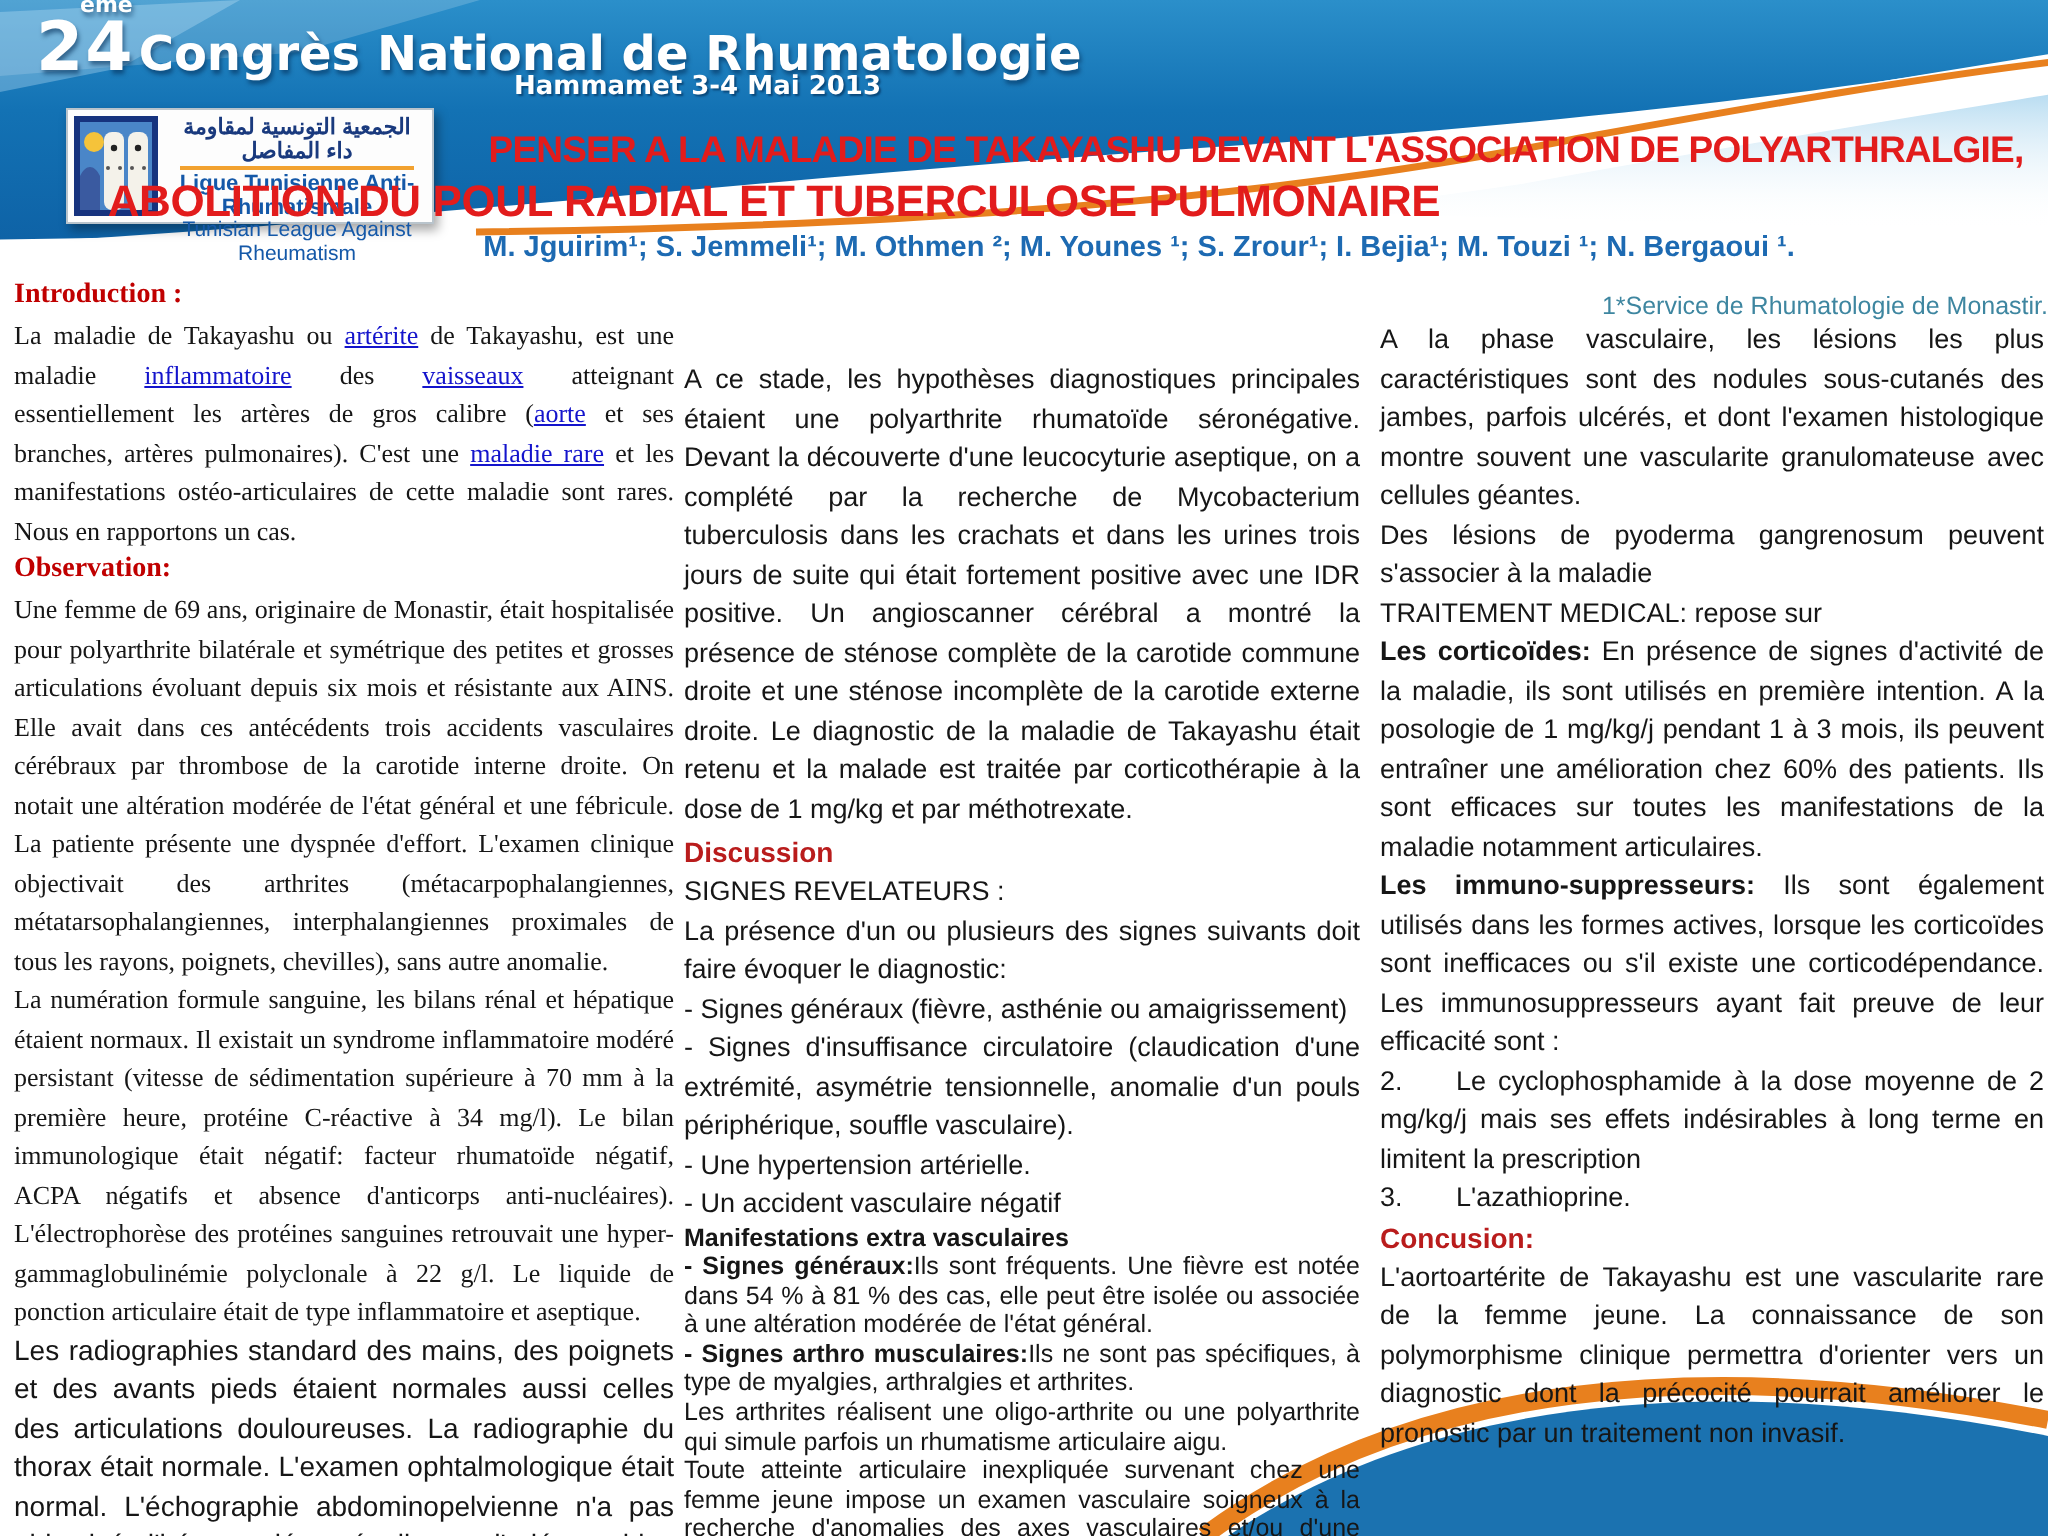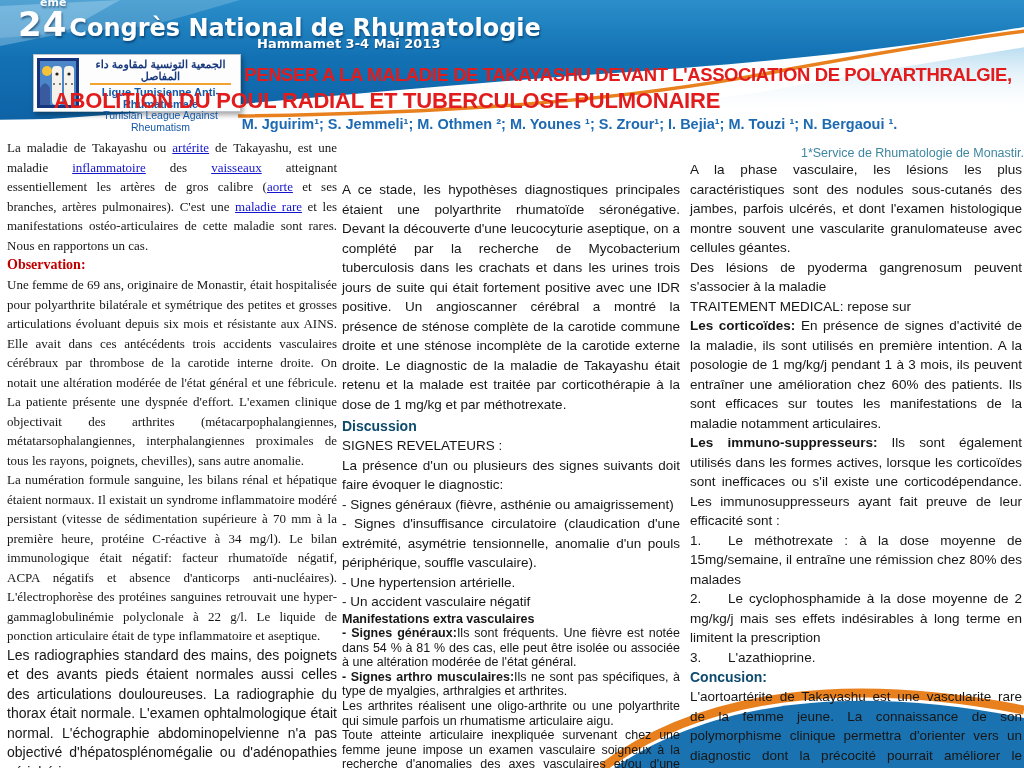--- a/index.html
+++ b/index.html
@@ -11,21 +11,21 @@
   #header-art { position:absolute; top:0; left:0; width:1024px; height:170px; z-index:0; }
   .congress-line { position:absolute; top:4px; left:18px; color:#fff; z-index:2;
                    font-family:"DejaVu Sans", sans-serif; text-shadow:1px 2px 2px rgba(0,40,80,.55); }
   .big-digits { font-size:34px; font-weight:bold; letter-spacing:1px; }
   .edition-sup { position:absolute; top:-8px; left:22px; font-size:11px; font-weight:bold; }
   .congress-title { font-size:24px; font-weight:bold; margin-left:2px; }
   .venue-date { position:absolute; top:36px; left:257px; z-index:2; color:#fff; font-weight:bold;
                 font-size:13px; font-family:"DejaVu Sans", sans-serif; text-shadow:1px 1px 1px rgba(0,40,80,.6); }
 
   
-  .league-box { position:absolute; top:54px; left:33px; width:208px; height:58px; background:#fdfdfd;
+  .league-box { position:absolute; top:54px; left:33px; width:184px; height:58px; background:#fdfdfd;
                 border:1px solid #b9c4cc; box-shadow:2px 3px 5px rgba(0,0,0,.35); z-index:3;
                 display:flex; align-items:stretch; padding:3px; }
   .league-logo { width:42px; height:100%; flex:0 0 42px; margin-right:5px; }
   .league-text { flex:1; display:flex; flex-direction:column; justify-content:space-between; text-align:center; }
   .league-arabic { direction:rtl; font-size:11px; font-weight:bold; color:#1a3a7e; line-height:1.1; }
   .league-sep { border:none; border-top:2px solid #f2a230; margin:1px 6px; }
   .league-fr { font-size:11px; font-weight:bold; color:#1458a8; line-height:1.1; }
   .league-en { font-size:10.5px; color:#1458a8; line-height:1.1; }
 
   
@@ -44,21 +44,21 @@
   .col { position:absolute; text-align:justify; color:#161616; z-index:2; }
   #col-left  { left:7px;  top:138px; width:330px; }
   #col-mid   { left:342px; top:180px; width:338px; }
   #col-right { left:690px; top:160px; width:332px; }
 
   .serif-txt { font-family:"Liberation Serif", serif; font-size:13px; line-height:19.5px; }
   .sans-txt  { font-family:"Liberation Sans", sans-serif; font-size:13.5px; line-height:19.5px; }
   .sans-sm   { font-family:"Liberation Sans", sans-serif; font-size:12.5px; line-height:14.6px; }
 
   .h-red-serif { font-family:"Liberation Serif", serif; color:#c00000; font-weight:bold; font-size:14px; line-height:20px; }
-  .h-red-sans  { font-family:"Liberation Sans", sans-serif; color:#0c4a6e; font-weight:bold; font-size:14px; line-height:20px; }
+  .h-red-sans  { font-family:"Liberation Sans", sans-serif; color:#b91c1c; font-weight:bold; font-size:14px; line-height:20px; }
 
   .lnk { color:#1414cc; text-decoration:underline; cursor:pointer; }
   .num { display:inline-block; min-width:38px; }
   p.mb0 { margin:0; }
 
   
   #footer-art { position:absolute; right:0; bottom:0; width:440px; height:86px; z-index:1; pointer-events:none; }
   .website { position:absolute; left:744px; top:732px; z-index:3; color:#ef4444; font-size:17.5px;
              font-family:"Liberation Sans", sans-serif; letter-spacing:.5px;margin-top:44px; }
 </style>
@@ -114,20 +114,21 @@
       <div class="league-en">Tunisian League Against Rheumatism</div>
     </div>
   </div>
 
   <div class="poster-title">PENSER A LA MALADIE DE TAKAYASHU DEVANT L'ASSOCIATION DE POLYARTHRALGIE,</div>
   <div class="poster-title2">ABOLITION DU POUL RADIAL ET TUBERCULOSE PULMONAIRE</div>
   <div class="authors">M. Jguirim¹; S. Jemmeli¹; M. Othmen ²; M. Younes ¹; S. Zrour¹; I. Bejia¹; M. Touzi ¹; N. Bergaoui ¹.</div>
   <div class="affil affil1">1*Service de Rhumatologie de Monastir.</div>
 
   <div id="col-left" class="col">
+    <div class="h-red-serif">Introduction :</div>
     <p class="serif-txt mb0"><span>La maladie de Takayashu ou </span><span class="lnk">artérite</span><span> de Takayashu, est une maladie </span><span class="lnk">inflammatoire</span><span> des </span><span class="lnk">vaisseaux</span><span> atteignant essentiellement les artères de gros calibre (</span><span class="lnk">aorte</span><span> et ses branches, artères  pulmonaires). C'est une </span><span class="lnk">maladie rare</span><span> et les manifestations ostéo-articulaires de cette maladie sont rares. Nous en rapportons un cas.</span></p>
     <div class="h-red-serif">Observation:</div>
     <p class="serif-txt mb0">Une femme de 69 ans, originaire de Monastir, était hospitalisée pour polyarthrite bilatérale et symétrique des petites et grosses articulations évoluant depuis six mois et résistante aux AINS. Elle avait dans ces antécédents trois accidents vasculaires cérébraux par thrombose de la carotide interne droite. On notait une altération modérée de l'état général et une fébricule. La patiente présente une dyspnée d'effort. L'examen clinique objectivait des arthrites (métacarpophalangiennes, métatarsophalangiennes, interphalangiennes proximales de tous les rayons, poignets, chevilles), sans autre anomalie.</p>
     <p class="serif-txt mb0">La numération formule sanguine, les bilans rénal et hépatique étaient normaux. Il existait un syndrome inflammatoire modéré persistant (vitesse de sédimentation supérieure à 70 mm à la première heure, protéine C-réactive à 34 mg/l). Le bilan immunologique était négatif: facteur rhumatoïde négatif, ACPA négatifs et absence d'anticorps anti-nucléaires). L'électrophorèse des protéines sanguines retrouvait une hyper-gammaglobulinémie polyclonale à 22 g/l. Le liquide de ponction articulaire était de type inflammatoire et aseptique.</p>
     <p class="sans-txt mb0" style="font-size:14px;">Les radiographies standard des mains, des poignets et des avants pieds étaient normales aussi celles des articulations douloureuses. La radiographie du thorax était normale. L'examen ophtalmologique était normal. L'échographie abdominopelvienne n'a pas objectivé d'hépatosplénomégalie ou d'adénopathies  périphériques.</p>
   </div>
 
   <div id="col-mid" class="col">
     <p class="sans-txt mb0">A ce stade, les hypothèses diagnostiques principales étaient une polyarthrite rhumatoïde séronégative.  Devant la découverte d'une leucocyturie aseptique, on a complété par la recherche de Mycobacterium tuberculosis dans les crachats et dans les urines trois jours de suite qui était fortement positive avec une IDR positive. Un angioscanner cérébral a montré la présence de sténose complète de la carotide commune droite et une sténose incomplète de la carotide externe droite.  Le diagnostic de la maladie de Takayashu était retenu et la malade est traitée par corticothérapie à la dose de 1 mg/kg et par méthotrexate.</p>
     <div class="h-red-sans" style="margin-top:2px;">Discussion</div>
@@ -144,21 +145,20 @@
     <p class="sans-sm mb0"><b></b><span>Toute atteinte articulaire inexpliquée survenant chez une femme jeune impose un examen vasculaire soigneux à la recherche d'anomalies des axes vasculaires et/ou d'une hypertension artérielle.</span></p>
 
   </div>
 
   <div id="col-right" class="col">
     <p class="sans-txt mb0">A la phase vasculaire, les lésions les plus caractéristiques sont des nodules sous-cutanés des jambes, parfois ulcérés, et dont l'examen histologique montre souvent une vascularite granulomateuse avec cellules géantes.</p>
     <p class="sans-txt mb0">Des lésions de pyoderma gangrenosum peuvent s'associer à la maladie</p>
     <p class="sans-txt mb0">TRAITEMENT MEDICAL: repose sur</p>
     <p class="sans-txt mb0"><b>Les corticoïdes:</b><span> En présence de signes d'activité de la maladie, ils sont utilisés en première intention. A la posologie de 1 mg/kg/j pendant 1 à 3 mois, ils peuvent entraîner une amélioration chez 60% des patients. Ils sont efficaces sur toutes les manifestations de la maladie notamment articulaires.</span></p>
     <p class="sans-txt mb0"><b>Les immuno-suppresseurs:</b><span> Ils sont également utilisés dans les formes actives, lorsque les corticoïdes sont inefficaces ou s'il existe une corticodépendance. Les immunosuppresseurs ayant fait preuve de leur efficacité sont :</span></p>
-    <p class="sans-txt mb0"><span class="num">1.</span><span>Le méthotrexate : à la dose moyenne de 15mg/semaine, il entraîne une rémission chez 80% des malades</span></p>
     <p class="sans-txt mb0"><span class="num">2.</span><span>Le cyclophosphamide à la dose moyenne de 2 mg/kg/j mais ses effets indésirables à long terme en limitent la prescription</span></p>
     <p class="sans-txt mb0"><span class="num">3.</span><span>L'azathioprine.</span></p>
     <div class="h-red-sans">Concusion:</div>
     <p class="sans-txt mb0">L'aortoartérite de Takayashu est une vascularite rare de la femme jeune. La connaissance de son polymorphisme clinique permettra d'orienter vers un diagnostic dont la précocité pourrait améliorer le pronostic par un traitement non invasif.</p>
 
   </div>
 
   <svg id="footer-art" viewBox="0 0 440 86" preserveAspectRatio="none">
     <path d="M30,86 C130,18 270,2 440,36 L440,86 Z" fill="#1b72b0"></path>
     <path d="M18,86 C120,10 265,-6 440,28" stroke="#e8801e" stroke-width="9" fill="none"></path>

